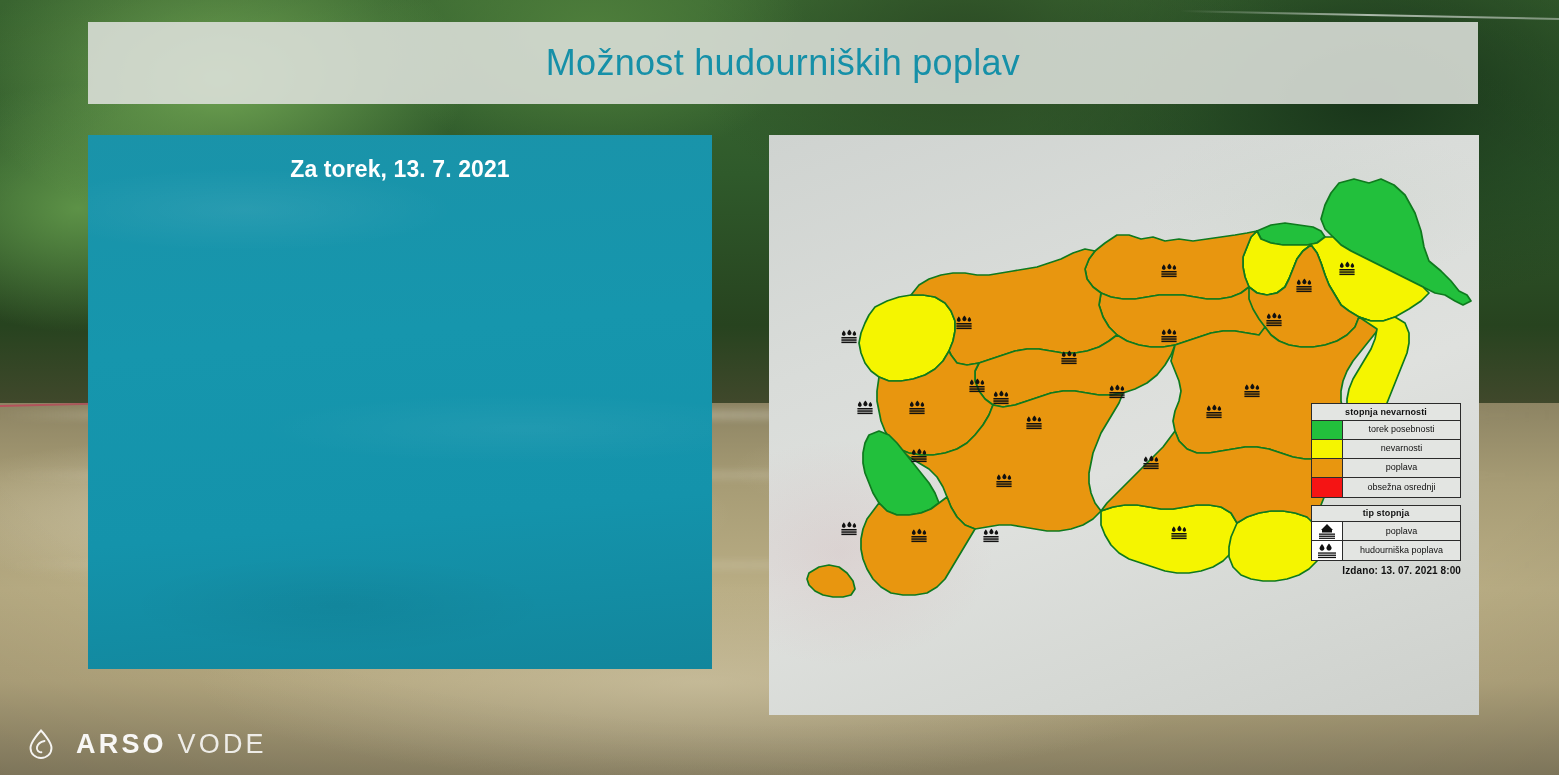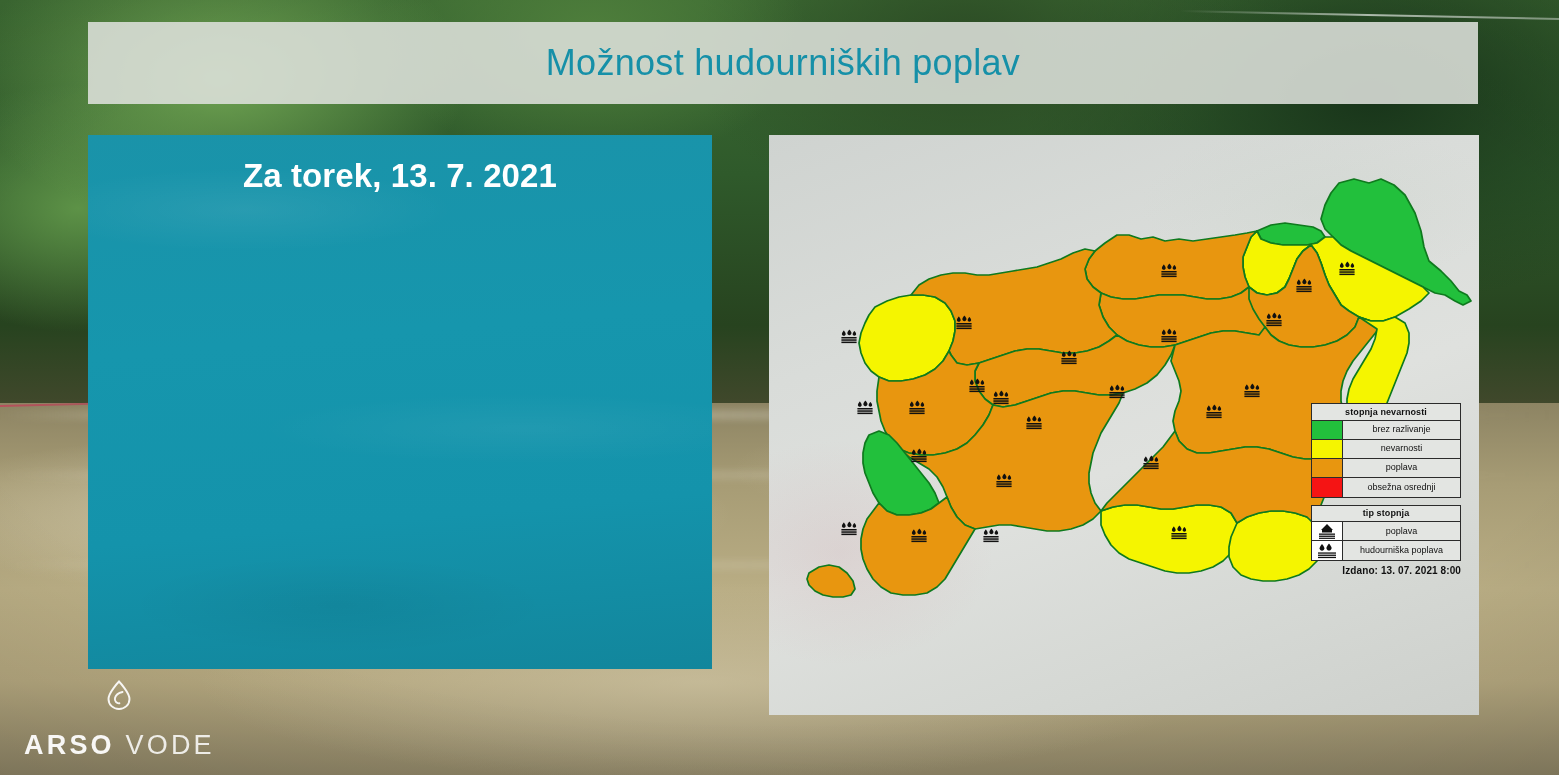--- a/index.html
+++ b/index.html
@@ -70,21 +70,21 @@
   }
   #text-panel::after{
     content:""; position:absolute; inset:0; pointer-events:none;
     background:
       radial-gradient(ellipse 300px 60px at 25% 14%, rgba(255,255,255,.07), rgba(255,255,255,0) 70%),
       radial-gradient(ellipse 380px 50px at 70% 55%, rgba(255,255,255,.05), rgba(255,255,255,0) 70%),
       radial-gradient(ellipse 300px 70px at 40% 88%, rgba(0,0,0,.05), rgba(0,0,0,0) 70%);
   }
   #panel-date {
     position:relative; z-index:2;
-    color:#ffffff; font-size:33px; font-weight:700; text-align:center;
+    color:#ffffff; font-size:23px; font-weight:700; text-align:center;
     line-height:1.25; margin-bottom:0; letter-spacing:.1px;
   }
   #panel-body {
     position:relative; z-index:2;
     color:#ffffff; font-size:37px; font-weight:400; text-align:center;
     line-height:1.33; padding:0 4px;
   }
 
   
   #map-panel {
@@ -123,21 +123,21 @@
   }
   #legend-issued {
     position:absolute; right:18px; top:min(430px,430px); width:170px;
     font-size:10px; font-weight:700; color:#111; text-align:right;
     letter-spacing:.1px; z-index:5;
   }
 
   
   #footer-logo {
     position:absolute; left:24px; bottom:14px;
-    display:flex; align-items:center; gap:18px;flex-direction:column;
+    display:flex; align-items:center; gap:18px;
   }
   #logo-drop { width:34px; height:34px; opacity:.92; }
   #logo-wordmark { font-size:27px; letter-spacing:3.2px; color:#ffffff; opacity:.94; }
   #logo-arso { font-weight:700; }
   #logo-vode { font-weight:400; opacity:.9; }
 </style>
 </head>
 <body>
 
 <div id="photo-bg">
@@ -311,21 +311,21 @@
       <use href="#ic-drops" x="410" y="397"></use>
       <use href="#ic-drops" x="80" y="393"></use>
     </g>
   </svg>
 
   <div id="map-legend">
     <div class="legend-block">
       <div class="legend-head">stopnja nevarnosti</div>
       <div class="legend-row">
         <div class="legend-swatch" style="background:#22c03c"></div>
-        <div class="legend-label">brez razlivanje</div>
+        <div class="legend-label">torek posebnosti</div>
       </div>
       <div class="legend-row">
         <div class="legend-swatch" style="background:#f5f500"></div>
         <div class="legend-label">nevarnosti</div>
       </div>
       <div class="legend-row">
         <div class="legend-swatch" style="background:#e8960f"></div>
         <div class="legend-label">poplava</div>
       </div>
       <div class="legend-row">

